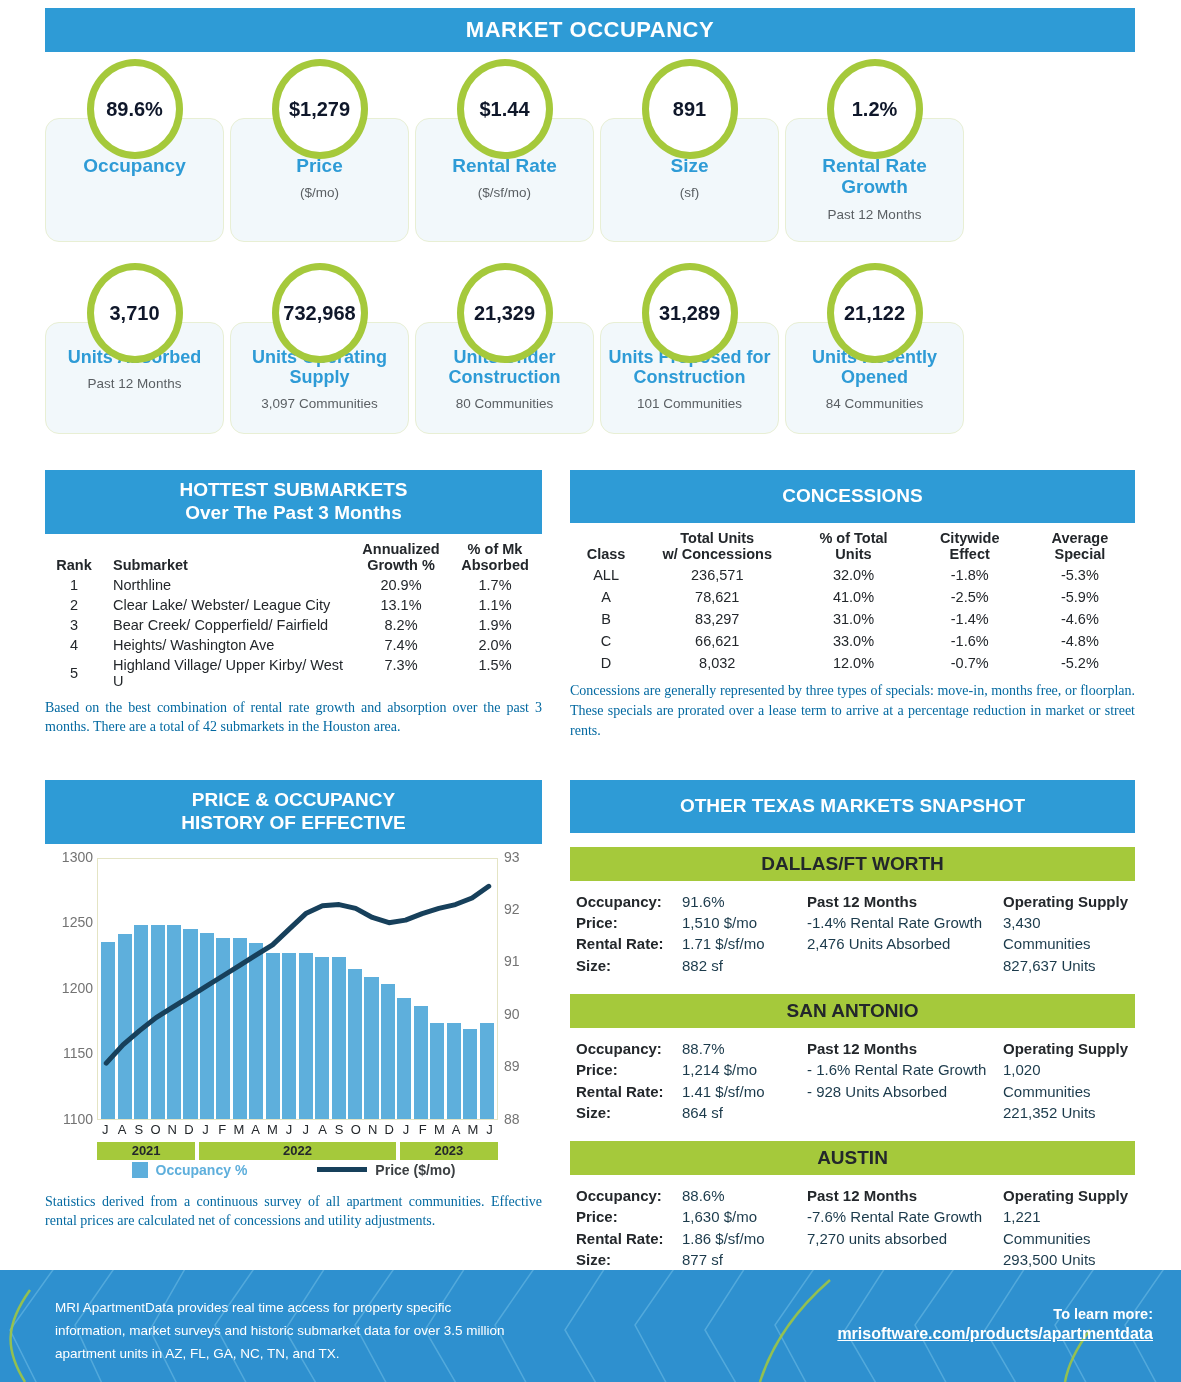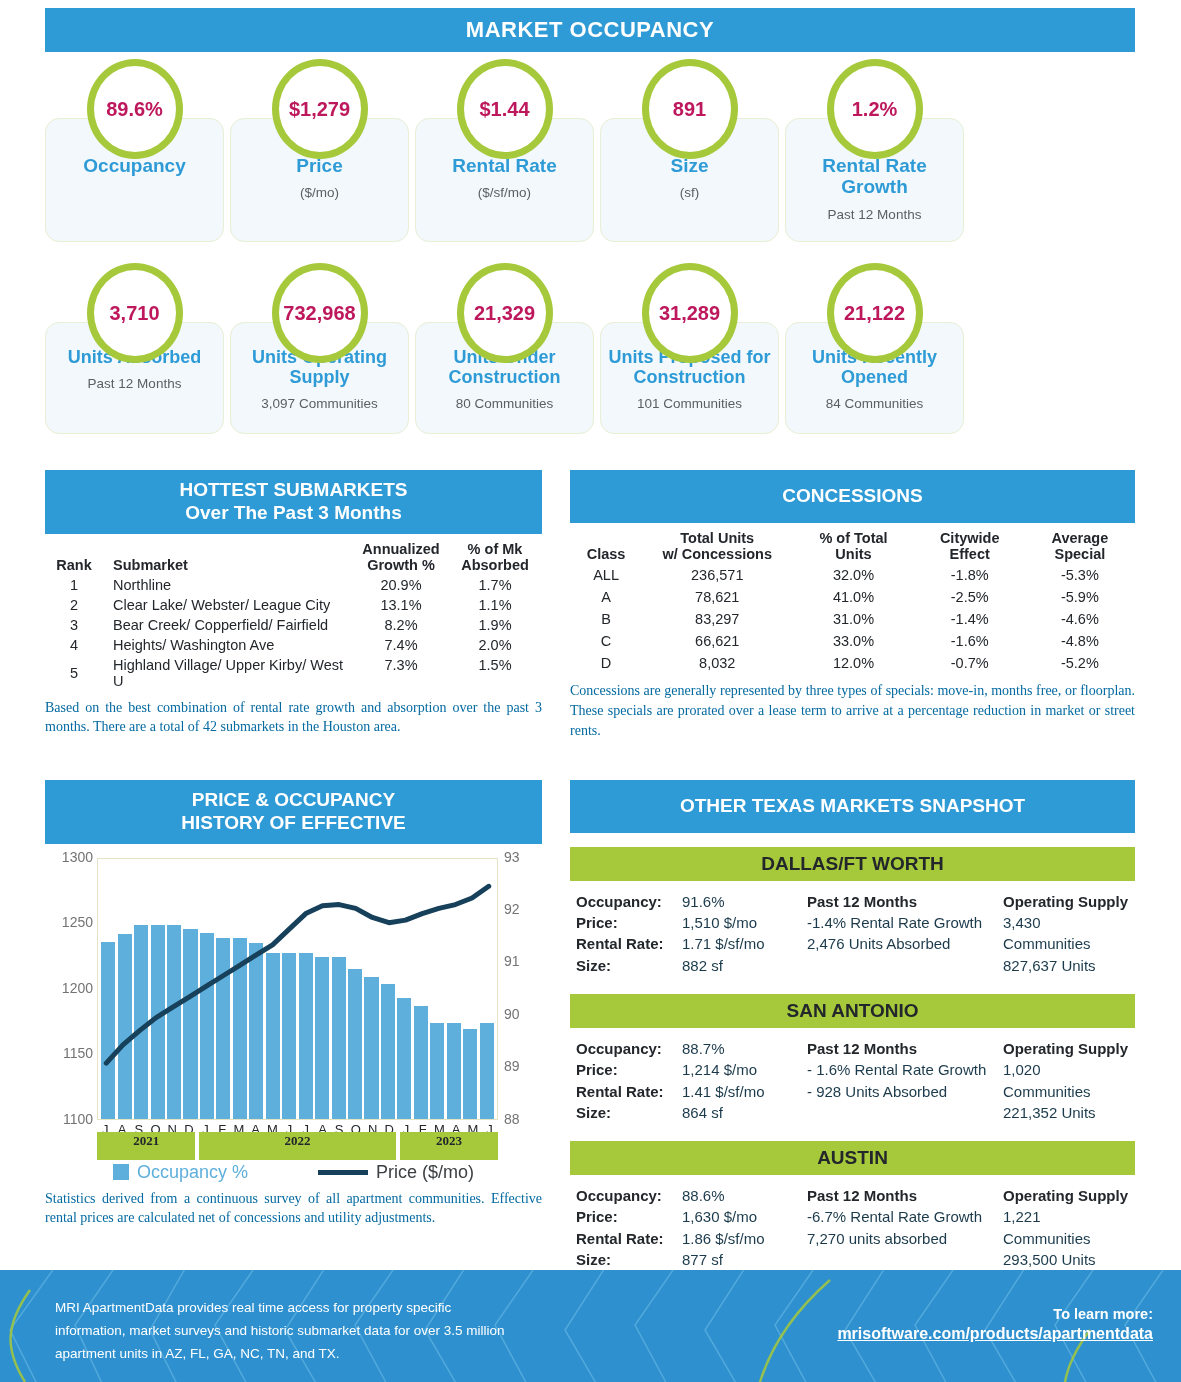--- a/index.html
+++ b/index.html
@@ -28,21 +28,21 @@
     width:179px; flex:0 0 179px; height:124px;
     background:#F2F8FB; border:1.5px solid #E8EFD4; border-radius:14px;
     position:relative; text-align:center; padding-top:36px;
   }
   .stat-row.r2 .stat-card { height:112px; padding-top:24px; }
   .ring {
     position:absolute; left:50%; top:-60px; transform:translateX(-50%);
     width:96px; height:100px; border:7px solid #A5C93B; border-radius:50%;
     background:#fff; display:flex; align-items:center; justify-content:center;
   }
-  .ring span { color:#be185d; font-weight:bold; font-size:20px; }
+  .ring span { color:#0f172a; font-weight:bold; font-size:20px; }
   .stat-label {
     color:#2E9BD6; font-weight:bold; font-size:19px; line-height:1.12;
     padding:0 6px;
   }
   .stat-row.r2 .stat-label { font-size:18px; }
   .stat-sub { color:#5a5f63; font-size:13.5px; margin-top:9px; }
 
   
   .col-left  { position:absolute; left:45px;  width:497px; }
   .col-right { position:absolute; left:570px; width:565px; }
@@ -82,27 +82,27 @@
   .bar { flex:1 1 0; margin:0 1.2px; background:#5EAFDC; }
   .lineSvg { position:absolute; inset:0; width:100%; height:100%; }
   .yl, .yr { position:absolute; font-size:14px; color:#737373; }
   .yl { left:4px; width:44px; text-align:right; }
   .yr { right:4px; width:34px; text-align:left; }
   .xlabels {
     position:absolute; left:52px; right:44px; bottom:20px; height:18px;
     display:flex;
   }
   .xlabels span { flex:1 1 0; text-align:center; font-size:13px; color:#23272b; }
-  .years { position:absolute; left:52px; right:44px; bottom:0px; height:28px; display:flex; gap:4px;font-family:Liberation Serif, serif; }
+  .years { position:absolute; left:52px; right:44px; bottom:0px; height:18px; display:flex; gap:4px; }
   .yr-band {
     background:#A5C93B; color:#23272b; font-size:13px; font-weight:bold;
     text-align:center; line-height:18px;
   }
   .legend { display:flex; align-items:center; justify-content:center; gap:70px; margin-top:2px; }
-  .legend .it { display:flex; align-items:center; gap:8px; font-size:18px; color:#3c4043; }
+  .legend .it { display:flex; align-items:center; gap:8px; font-size:14px; color:#3c4043;font-weight:bold; }
   .swatch { width:16px; height:16px; background:#5EAFDC; display:inline-block; }
   .lineSw { width:50px; height:5px; background:#17405B; display:inline-block; }
 
   
   .mkt-band {
     background:#A5C93B; color:#23272b; font-weight:bold; font-size:19px;
     text-align:center; padding:6px 0; margin-top:14px;
   }
   .mkt-grid { display:flex; padding:10px 6px 4px 6px; gap:6px; }
   .mkt-c1 { width:225px; }
@@ -405,21 +405,21 @@
       <div class="it">
         <span class="swatch"></span>
         <span style="color:#5EAFDC;">Occupancy %</span>
       </div>
       <div class="it">
         <span class="lineSw"></span>
         <span>Price ($/mo)</span>
       </div>
     </div>
 
-    <div class="note" style="margin-top:6px;">Statistics derived from a continuous survey of all apartment communities. Effective rental prices are calculated net of concessions and utility adjustments.</div>
+    <div class="note" style="margin-top:14px;">Statistics derived from a continuous survey of all apartment communities. Effective rental prices are calculated net of concessions and utility adjustments.</div>
   </div>
 
   <div class="col-right" style="top:780px;">
     <div class="sec-banner" style="padding:15px 4px;">OTHER TEXAS MARKETS SNAPSHOT</div>
     <div id="texas-markets">
         <div class="mkt-band">DALLAS/FT WORTH</div>
         <div class="mkt-grid">
           <div class="mkt-c1">
             <div class="mkt-line">
               <span class="mkt-k">Occupancy:</span>
@@ -495,21 +495,21 @@
               <span class="mkt-k">Rental Rate:</span>
               <span class="mkt-v">1.86 $/sf/mo</span>
             </div>
             <div class="mkt-line">
               <span class="mkt-k">Size:</span>
               <span class="mkt-v">877 sf</span>
             </div>
           </div>
           <div class="mkt-c2">
             <div class="mkt-h">Past 12 Months</div>
-            <div class="mkt-p">-6.7% Rental Rate Growth</div>
+            <div class="mkt-p">-7.6% Rental Rate Growth</div>
             <div class="mkt-p">7,270 units absorbed</div>
           </div>
           <div class="mkt-c3">
             <div class="mkt-h">Operating Supply</div>
             <div class="mkt-p">1,221 Communities</div>
             <div class="mkt-p">293,500 Units</div>
           </div>
         </div>
       </div>
   </div>

